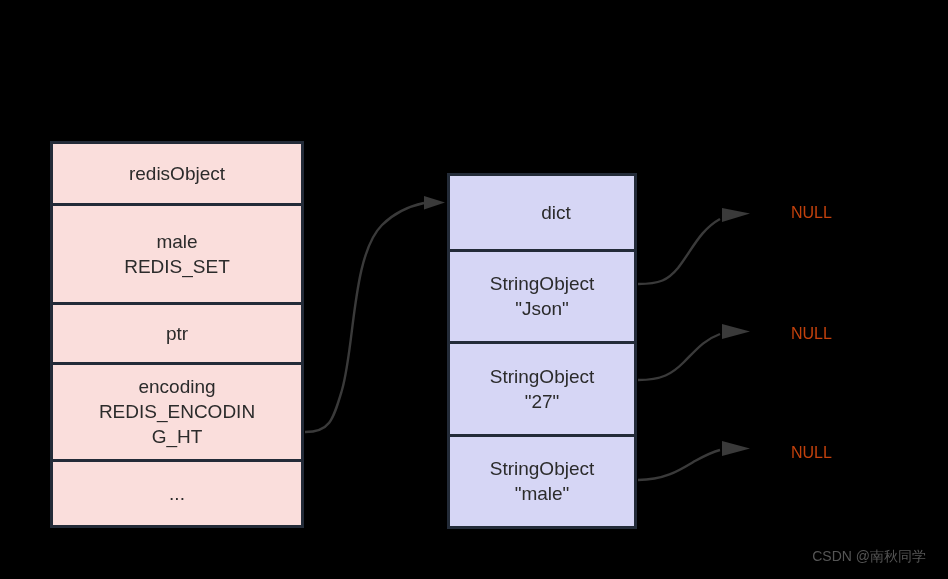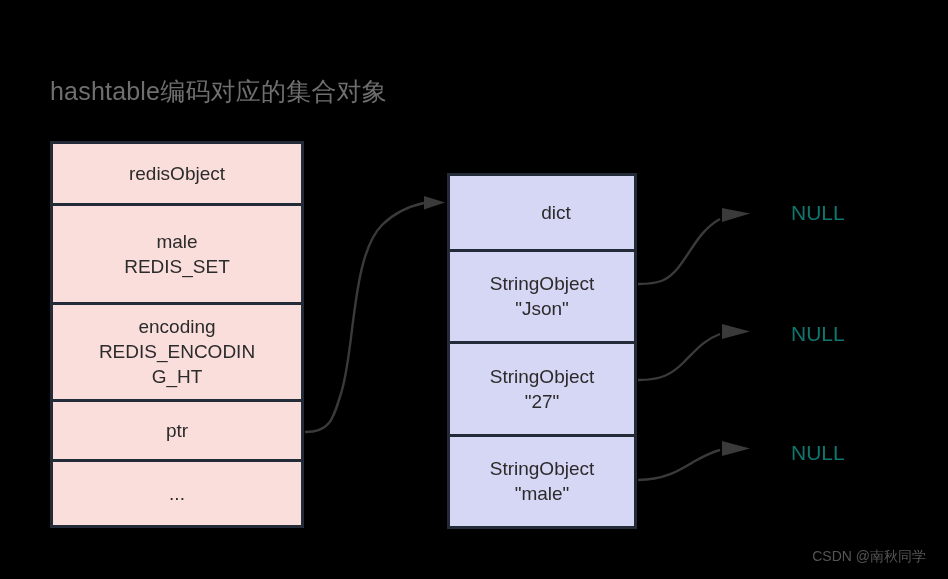--- a/index.html
+++ b/index.html
@@ -78,22 +78,22 @@
   }
   #dict-box .record-row { background: #d6d6f5; }
   .row-h-61b { height: 76px; margin-left: 28px; }
   .row-h-96  { height: 96px; }
   .row-h-97  { height: 97px; }
   .row-h-96b { height: 96px; }
 
   
   .null-label {
     position: absolute;
-    color: #0f766e;
-    font-size: 21px;
+    color: #c2410c;
+    font-size: 16px;
     line-height: 25px;
     white-space: nowrap;
   }
   #null-label-0 { left: 791px; top: 200px; }
   #null-label-1 { left: 791px; top: 321px; }
   #null-label-2 { left: 791px; top: 440px; }
 
   
   #arrow-layer {
     position: absolute;
@@ -120,30 +120,29 @@
     line-height: 18px;
     white-space: nowrap;
     text-align: right;
   }
 </style>
 </head>
 <body>
 
 <div id="stage">
 
-  <div id="diagram-title">hashtable编码对应的集合对象</div>
 
   <div id="redis-object-box" class="record-box">
     <div class="record-row row-h-60">redisObject</div>
     <div class="record-row row-h-100">male
 REDIS_SET</div>
+    <div class="record-row row-h-61">ptr</div>
     <div class="record-row row-h-99">encoding
 REDIS_ENCODIN
 G_HT</div>
-    <div class="record-row row-h-61">ptr</div>
     <div class="record-row row-h-67">...</div>
   </div>
 
   <div id="dict-box" class="record-box">
     <div class="record-row row-h-61b">dict</div>
     <div class="record-row row-h-96">StringObject
 "Json"</div>
     <div class="record-row row-h-97">StringObject
 "27"</div>
     <div class="record-row row-h-96b">StringObject

